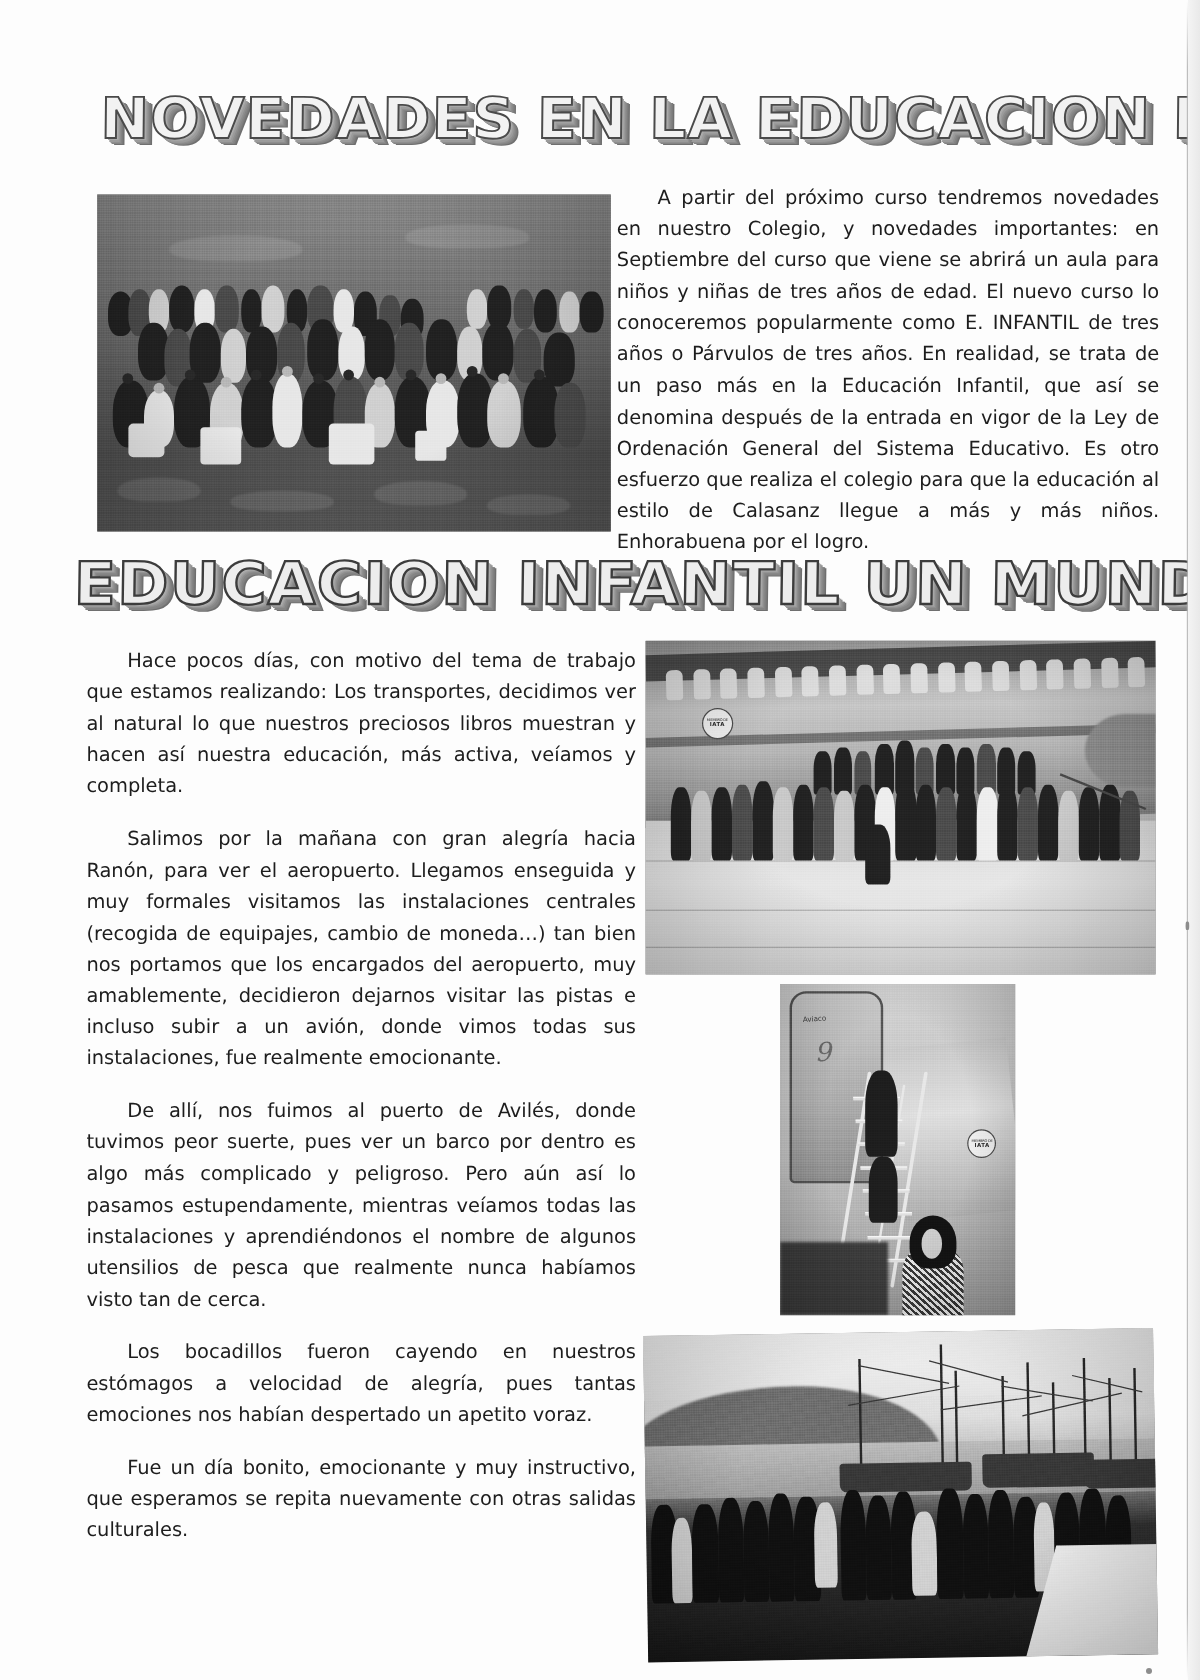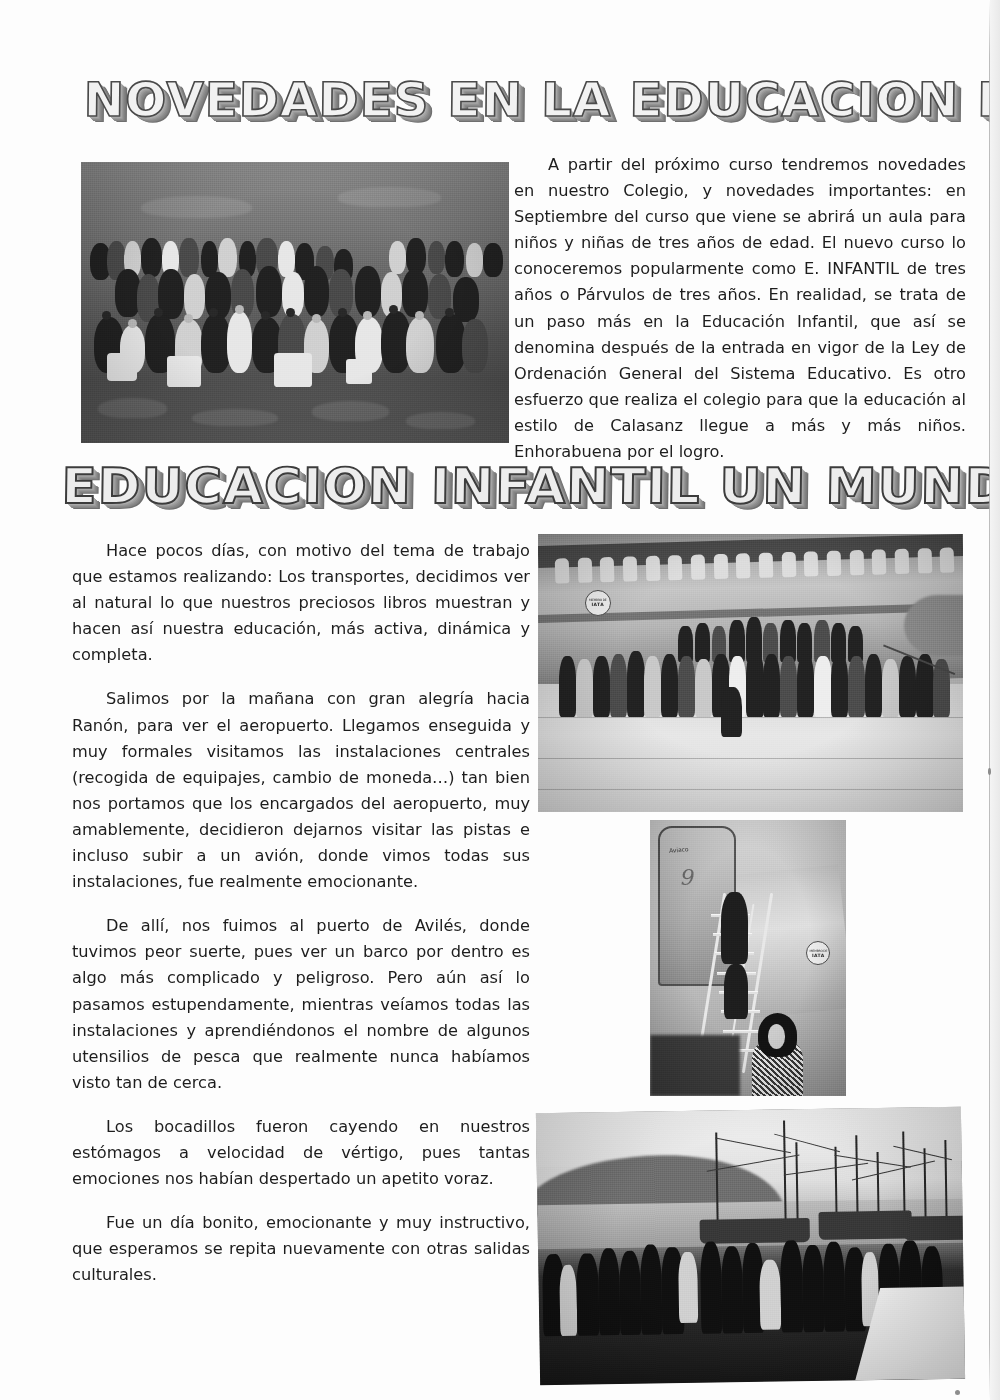--- a/index.html
+++ b/index.html
@@ -416,24 +416,24 @@
     <div class="vignette"></div>
   </div>
 
   <div class="bodytext" id="intro-text">
     <p>A partir del próximo curso tendremos novedades en nuestro Colegio, y novedades importantes: en Septiembre del curso que viene se abrirá un aula para niños y niñas de tres años de edad. El nuevo curso lo conoceremos popularmente como E. INFANTIL de tres años o Párvulos de tres años. En realidad, se trata de un paso más en la Educación Infantil, que así se denomina después de la entrada en vigor de la Ley de Ordenación General del Sistema Educativo. Es otro esfuerzo que realiza el colegio para que la educación al estilo de Calasanz llegue a más y más niños. Enhorabuena por el logro.</p>
   </div>
 
   <div class="headline" id="headline-2">EDUCACION INFANTIL UN MUNDO DE ILUSION</div>
 
   <div class="bodytext" id="story-text">
-    <p>Hace pocos días, con motivo del tema de trabajo que estamos realizando: Los transportes, decidimos ver al natural lo que nuestros preciosos libros muestran y hacen así nuestra educación, más activa, dinámica y completa.</p>
+    <p>Hace pocos días, con motivo del tema de trabajo que estamos realizando: Los transportes, decidimos ver al natural lo que nuestros preciosos libros muestran y hacen así nuestra educación, más activa, veíamos y completa.</p>
     <p>Salimos por la mañana con gran alegría hacia Ranón, para ver el aeropuerto. Llegamos enseguida y muy formales visitamos las instalaciones centrales (recogida de equipajes, cambio de moneda…) tan bien nos portamos que los encargados del aeropuerto, muy amablemente, decidieron dejarnos visitar las pistas e incluso subir a un avión, donde vimos todas sus instalaciones, fue realmente emocionante.</p>
     <p>De allí, nos fuimos al puerto de Avilés, donde tuvimos peor suerte, pues ver un barco por dentro es algo más complicado y peligroso. Pero aún así lo pasamos estupendamente, mientras veíamos todas las instalaciones y aprendiéndonos el nombre de algunos utensilios de pesca que realmente nunca habíamos visto tan de cerca.</p>
-    <p>Los bocadillos fueron cayendo en nuestros estómagos a velocidad de vértigo, pues tantas emociones nos habían despertado un apetito voraz.</p>
+    <p>Los bocadillos fueron cayendo en nuestros estómagos a velocidad de alegría, pues tantas emociones nos habían despertado un apetito voraz.</p>
     <p>Fue un día bonito, emocionante y muy instructivo, que esperamos se repita nuevamente con otras salidas culturales.</p>
 
   </div>
 
   <div class="photo" id="photo-plane">
     <div class="scene">
 
       <div class="fuselage"></div>
       <div class="cheatline" style="top:2%;"></div>
       <div class="cheatline" style="top:27%; height:3%; opacity:.55;"></div>

